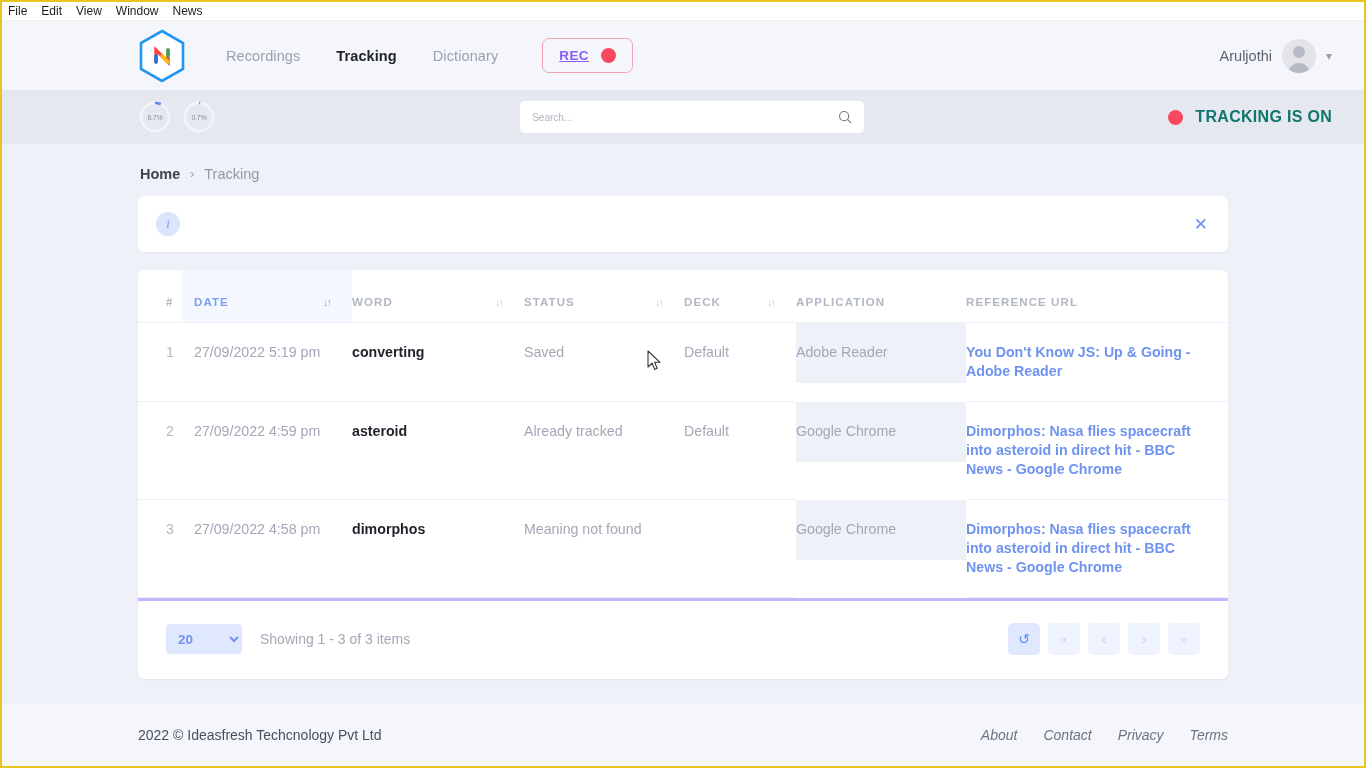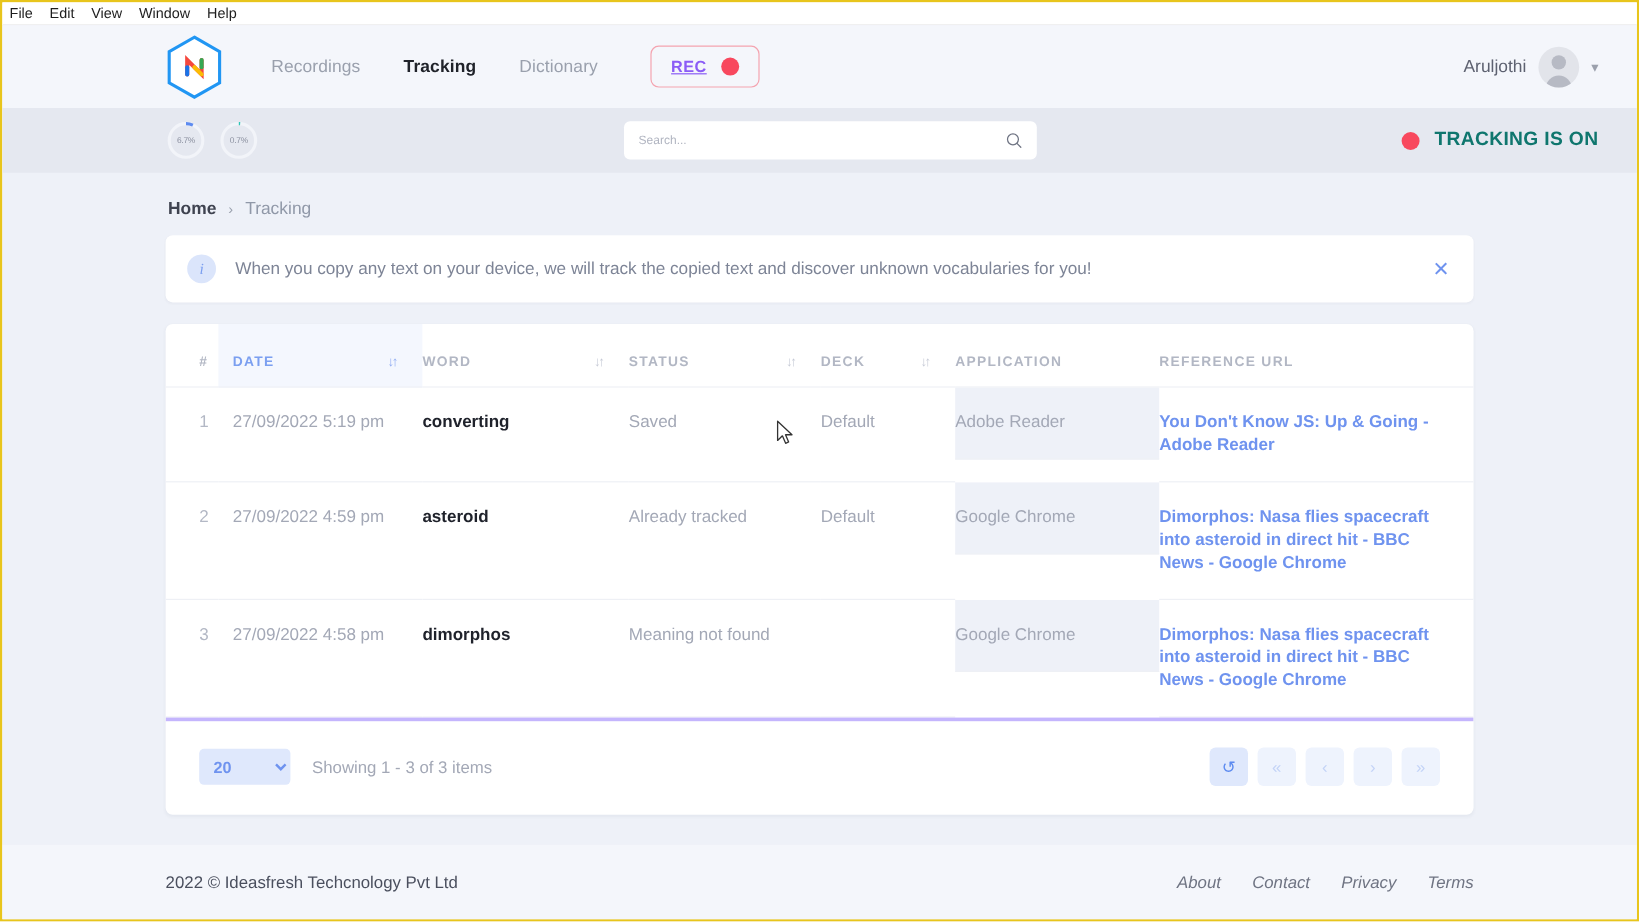--- a/index.html
+++ b/index.html
@@ -234,21 +234,21 @@
 </head>
 <body>
 
 <div class="window">
 
   <div class="menubar">
     <span>File</span>
     <span>Edit</span>
     <span>View</span>
     <span>Window</span>
-    <span>Help</span>
+    <span>News</span>
   </div>
 
   <div class="app">
 
     <div class="topnav">
       <div class="logo-wrap">
         <svg class="logo" viewBox="0 0 48 54">
           <polygon points="24,2 45,14 45,40 24,52 3,40 3,14" fill="#ffffff" stroke="#2196f3" stroke-width="2.6"></polygon>
           <path d="M18 33 L18 21 L30 33 L30 21" fill="none" stroke="#f5473d" stroke-width="3.4" stroke-linecap="round"></path>
           <path d="M18 33 L18 27" fill="none" stroke="#1a73e8" stroke-width="3.4" stroke-linecap="round"></path>
@@ -310,21 +310,20 @@
     <div class="content">
 
       <div class="breadcrumb">
         <span class="bc-home">Home</span>
         <span class="bc-sep">›</span>
         <span class="bc-cur">Tracking</span>
       </div>
 
       <div class="banner">
         <span class="info-icon">i</span>
-        <span class="banner-text">When you copy any text on your device, we will track the copied text and discover unknown vocabularies for you!</span>
         <span class="banner-close">✕</span>
       </div>
 
       <div class="card">
         <table>
           <thead>
             <tr>
               <th class="col-num">
                 <span>#</span>
               </th>

